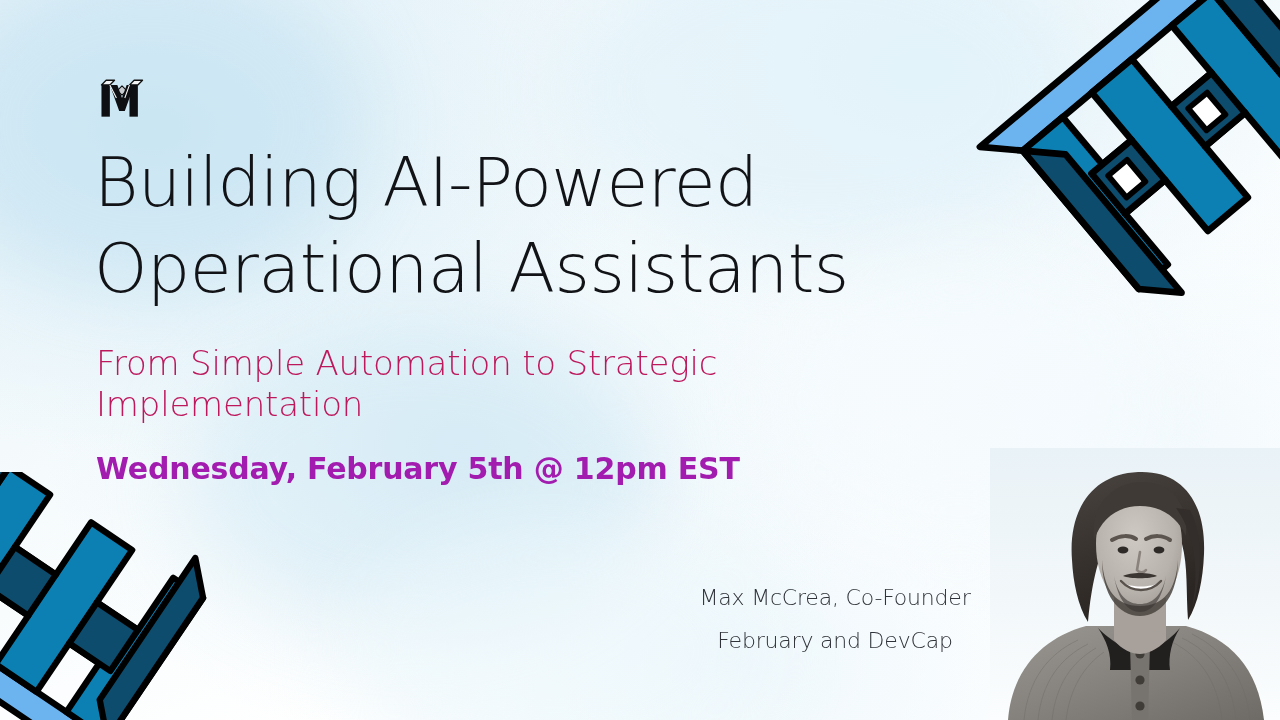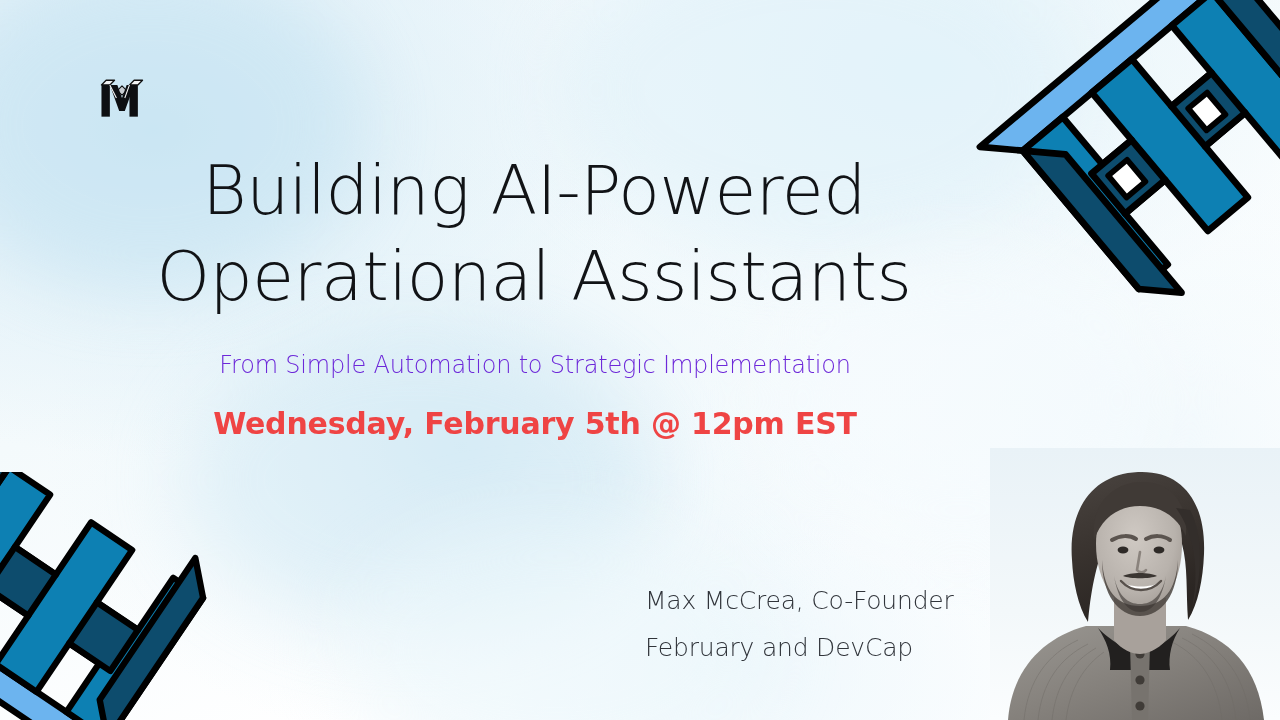--- a/index.html
+++ b/index.html
@@ -55,50 +55,49 @@
     left: -122px;
     bottom: -112px;
     width: 360px;
     height: 360px;
   }
 
   
   .text-col {
     position: absolute;
     left: 94px;
-    top: 148px;
+    top: 140px;
     width: 880px;
-    text-align: center;
   }
   .title {
     font-family: "DejaVu Sans", sans-serif;
     font-weight: 200;
     font-size: 68px;
     line-height: 1.26;
     letter-spacing: -0.5px;
     color: #111316;
     margin: 0;
     white-space: pre-line;
     -webkit-font-smoothing: antialiased;
   }
   .subtitle {
     font-family: "DejaVu Sans", sans-serif;
     font-weight: 300;
-    font-size: 24px;
+    font-size: 34px;
     line-height: 1.2;
-    color: #6d28d9;
+    color: #be185d;
     margin: 32px 0 0 2px;
     letter-spacing: -0.2px;
   }
   .datetime {
     font-family: "DejaVu Sans", sans-serif;
     font-weight: 700;
     font-size: 30px;
     line-height: 1.2;
-    color: #ef4444;
+    color: #a21caf;
     margin: 26px 0 0 2px;
     letter-spacing: -0.2px;
   }
 
   
   .presenter {
     position: absolute;
     left: 645px;
     top: 572px;
     width: 380px;
@@ -108,26 +107,27 @@
     font-weight: 700;
     font-size: 25px;
     line-height: 1.0;
     color: #15181b;
     margin: 0;
     letter-spacing: -0.2px;
   }
   .presenter-line {
     font-family: "DejaVu Sans", sans-serif;
     font-weight: 300;
-    font-size: 25px;
+    font-size: 22px;
     line-height: 1.48;
     color: #30343a;
     margin: 10px 0 0 0;
     letter-spacing: -0.2px;
     white-space: nowrap;
+    text-align: center;
   }
 
   
   .portrait {
     position: absolute;
     right: 0px;
     bottom: 0px;
     width: 290px;
     height: 272px;
     overflow: hidden;

